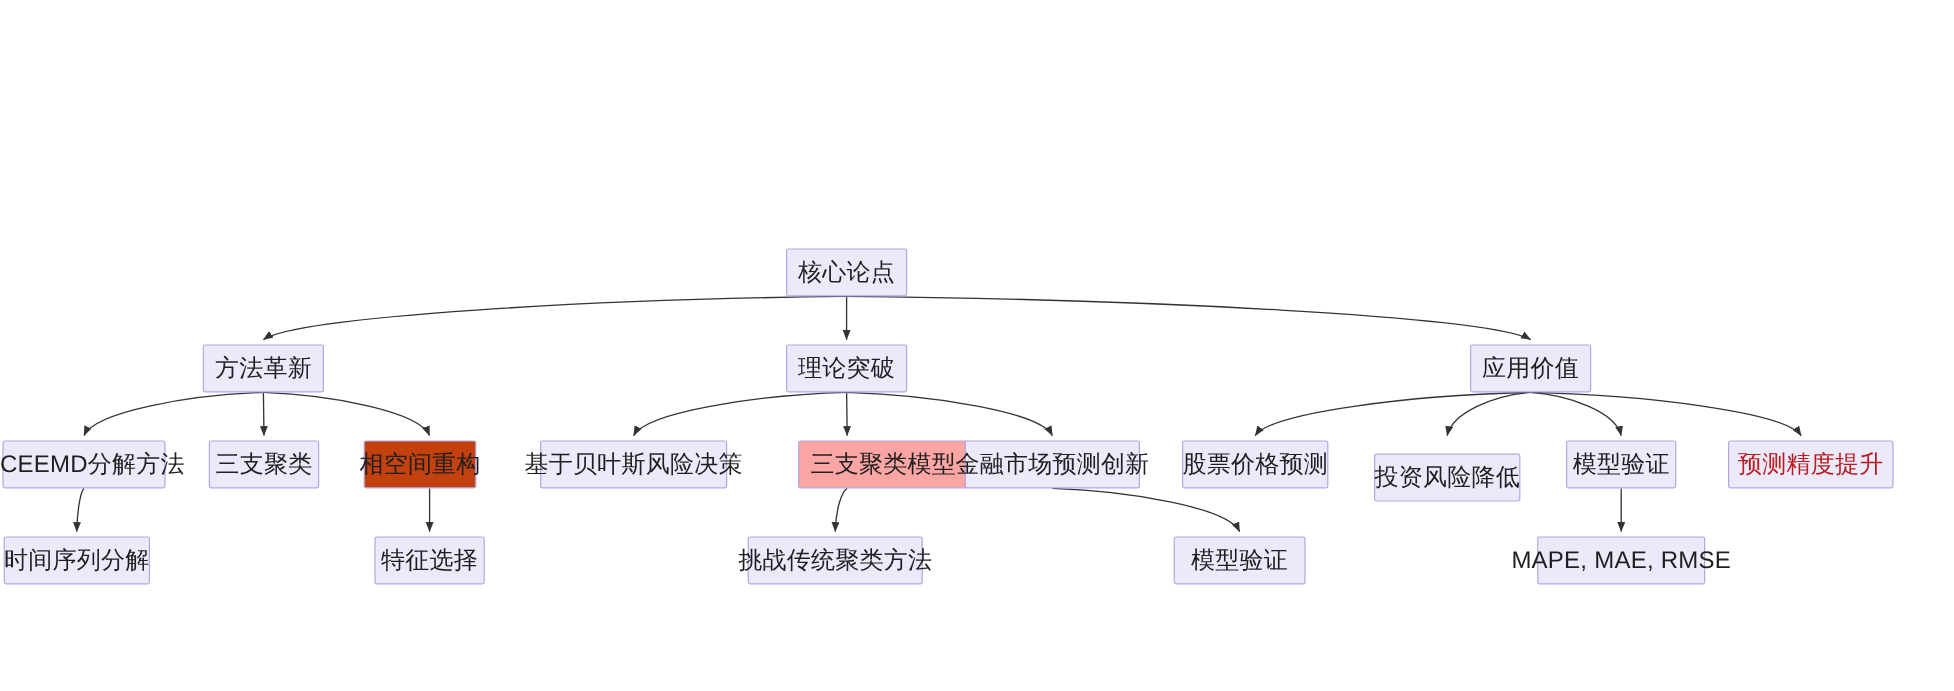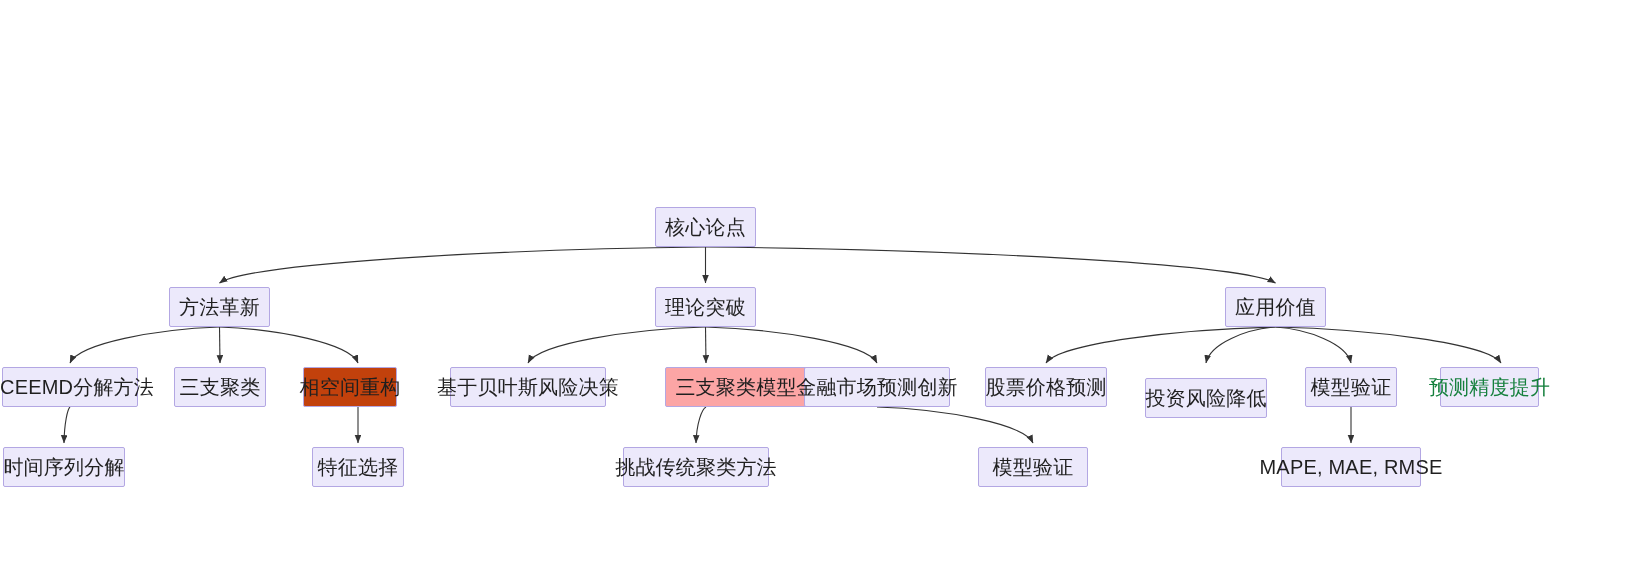--- a/index.html
+++ b/index.html
@@ -119,21 +119,21 @@
       </div>
       <div class="node" style="left: 985px; top: 367px; width: 122px; height: 40px; background: rgb(236, 233, 251); border-color: rgb(179, 167, 227); color: rgb(31, 31, 31);">
         <span class="node-label">股票价格预测</span>
       </div>
       <div class="node" style="left: 1145px; top: 348px; width: 122px; height: 40px; background: rgb(236, 233, 251); border-color: rgb(179, 167, 227); color: rgb(31, 31, 31); margin-top: 30px;">
         <span class="node-label">投资风险降低</span>
       </div>
       <div class="node" style="left: 1305px; top: 367px; width: 92px; height: 40px; background: rgb(236, 233, 251); border-color: rgb(179, 167, 227); color: rgb(31, 31, 31);">
         <span class="node-label">模型验证</span>
       </div>
-      <div class="node" style="left: 1440px; top: 367px; width: 99px; height: 40px; background: rgb(236, 233, 251); border-color: rgb(179, 167, 227); color: #15803d;">
+      <div class="node" style="left: 1440px; top: 367px; width: 138px; height: 40px; background: rgb(236, 233, 251); border-color: rgb(179, 167, 227); color: #b91c1c;">
         <span class="node-label">预测精度提升</span>
       </div>
       <div class="node" style="left: 3px; top: 447px; width: 122px; height: 40px; background: rgb(236, 233, 251); border-color: rgb(179, 167, 227); color: rgb(31, 31, 31);">
         <span class="node-label">时间序列分解</span>
       </div>
       <div class="node" style="left: 312px; top: 447px; width: 92px; height: 40px; background: rgb(236, 233, 251); border-color: rgb(179, 167, 227); color: rgb(31, 31, 31);">
         <span class="node-label">特征选择</span>
       </div>
       <div class="node" style="left: 623px; top: 447px; width: 146px; height: 40px; background: rgb(236, 233, 251); border-color: rgb(179, 167, 227); color: rgb(31, 31, 31);">
         <span class="node-label">挑战传统聚类方法</span>

